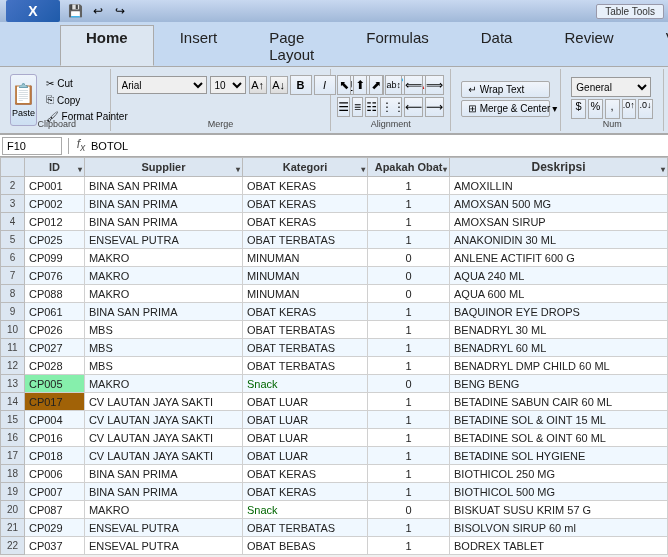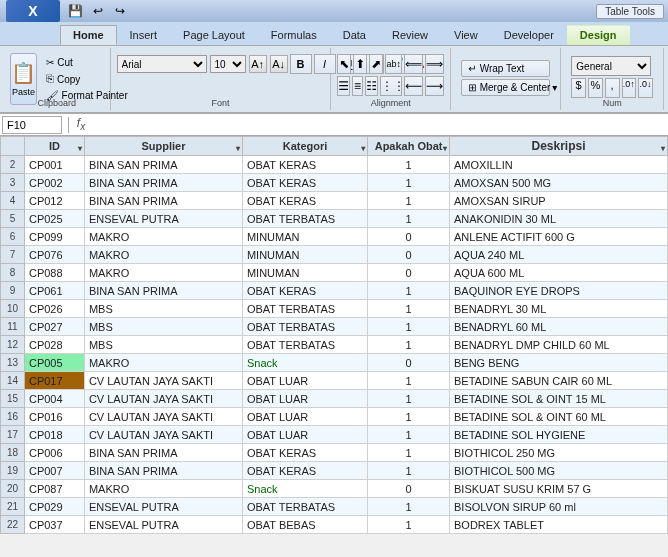--- a/index.html
+++ b/index.html
@@ -7,22 +7,22 @@
 
     
     .tab-bar {
       display: flex;
       background: #c5d9f1;
       border-bottom: 1px solid #aaa;
       padding-top: 3px;
       padding-left: 60px;
     }
     .tab {
-      padding: 3px 12px;
-      font-size: 11px;
+      padding: 3px 25px;
+      font-size: 15px;
       border: 1px solid transparent;
       border-bottom: none;
       cursor: pointer;
       background: transparent;
       color: #222;
     }
     .tab.active {
       background: #dce6f1;
       border-color: #aaa;
       border-bottom: 1px solid #dce6f1;
@@ -435,21 +435,21 @@
       </div>
       <div class="font-row2">
         <div class="fmt-btn bold">B</div>
         <div class="fmt-btn italic">I</div>
         <div class="fmt-btn underline">U</div>
         <div class="fmt-btn" title="Borders">⊞</div>
         <div class="fmt-btn" title="Fill Color" style="font-size:13px;">🪣</div>
         <div class="fmt-btn" title="Font Color" style="color:#c00;">A</div>
       </div>
     </div>
-    <div class="ribbon-group-label">Font</div>
+    <div class="ribbon-group-label">Merge</div>
   </div>
 
   <div class="ribbon-group" style="min-width:120px;">
     <div class="align-group-content" style="padding-top:4px;">
       <div class="align-row">
         <div class="align-btn" title="Top Left">⬉</div>
         <div class="align-btn" title="Top Center">⬆</div>
         <div class="align-btn" title="Top Right">⬈</div>
         <div class="align-btn" title="Orientation" style="font-size:9px;">ab↕</div>
         <div class="align-btn" title="Decrease Indent">⟸</div>
@@ -496,20 +496,21 @@
       </div>
     </div>
     <div class="ribbon-group-label">Num</div>
   </div>
 </div>
 
 <div class="formula-bar">
   <input class="cell-ref" type="text" value="F10" style="">
   <div class="toolbar-sep"></div>
   <span class="formula-icon"><i>f</i><sub>x</sub></span>
+  <input class="formula-input" type="text" value="BOTOL" style="">
 </div>
 
 <div class="spreadsheet">
   <table>
     <thead>
       <tr class="header-row">
         <th class="row-header"></th>
         <th class="col-header" style="width:55px;">
           <div>
             <div style="font-weight:bold; color:#333; font-size:11px;">ID</div>

